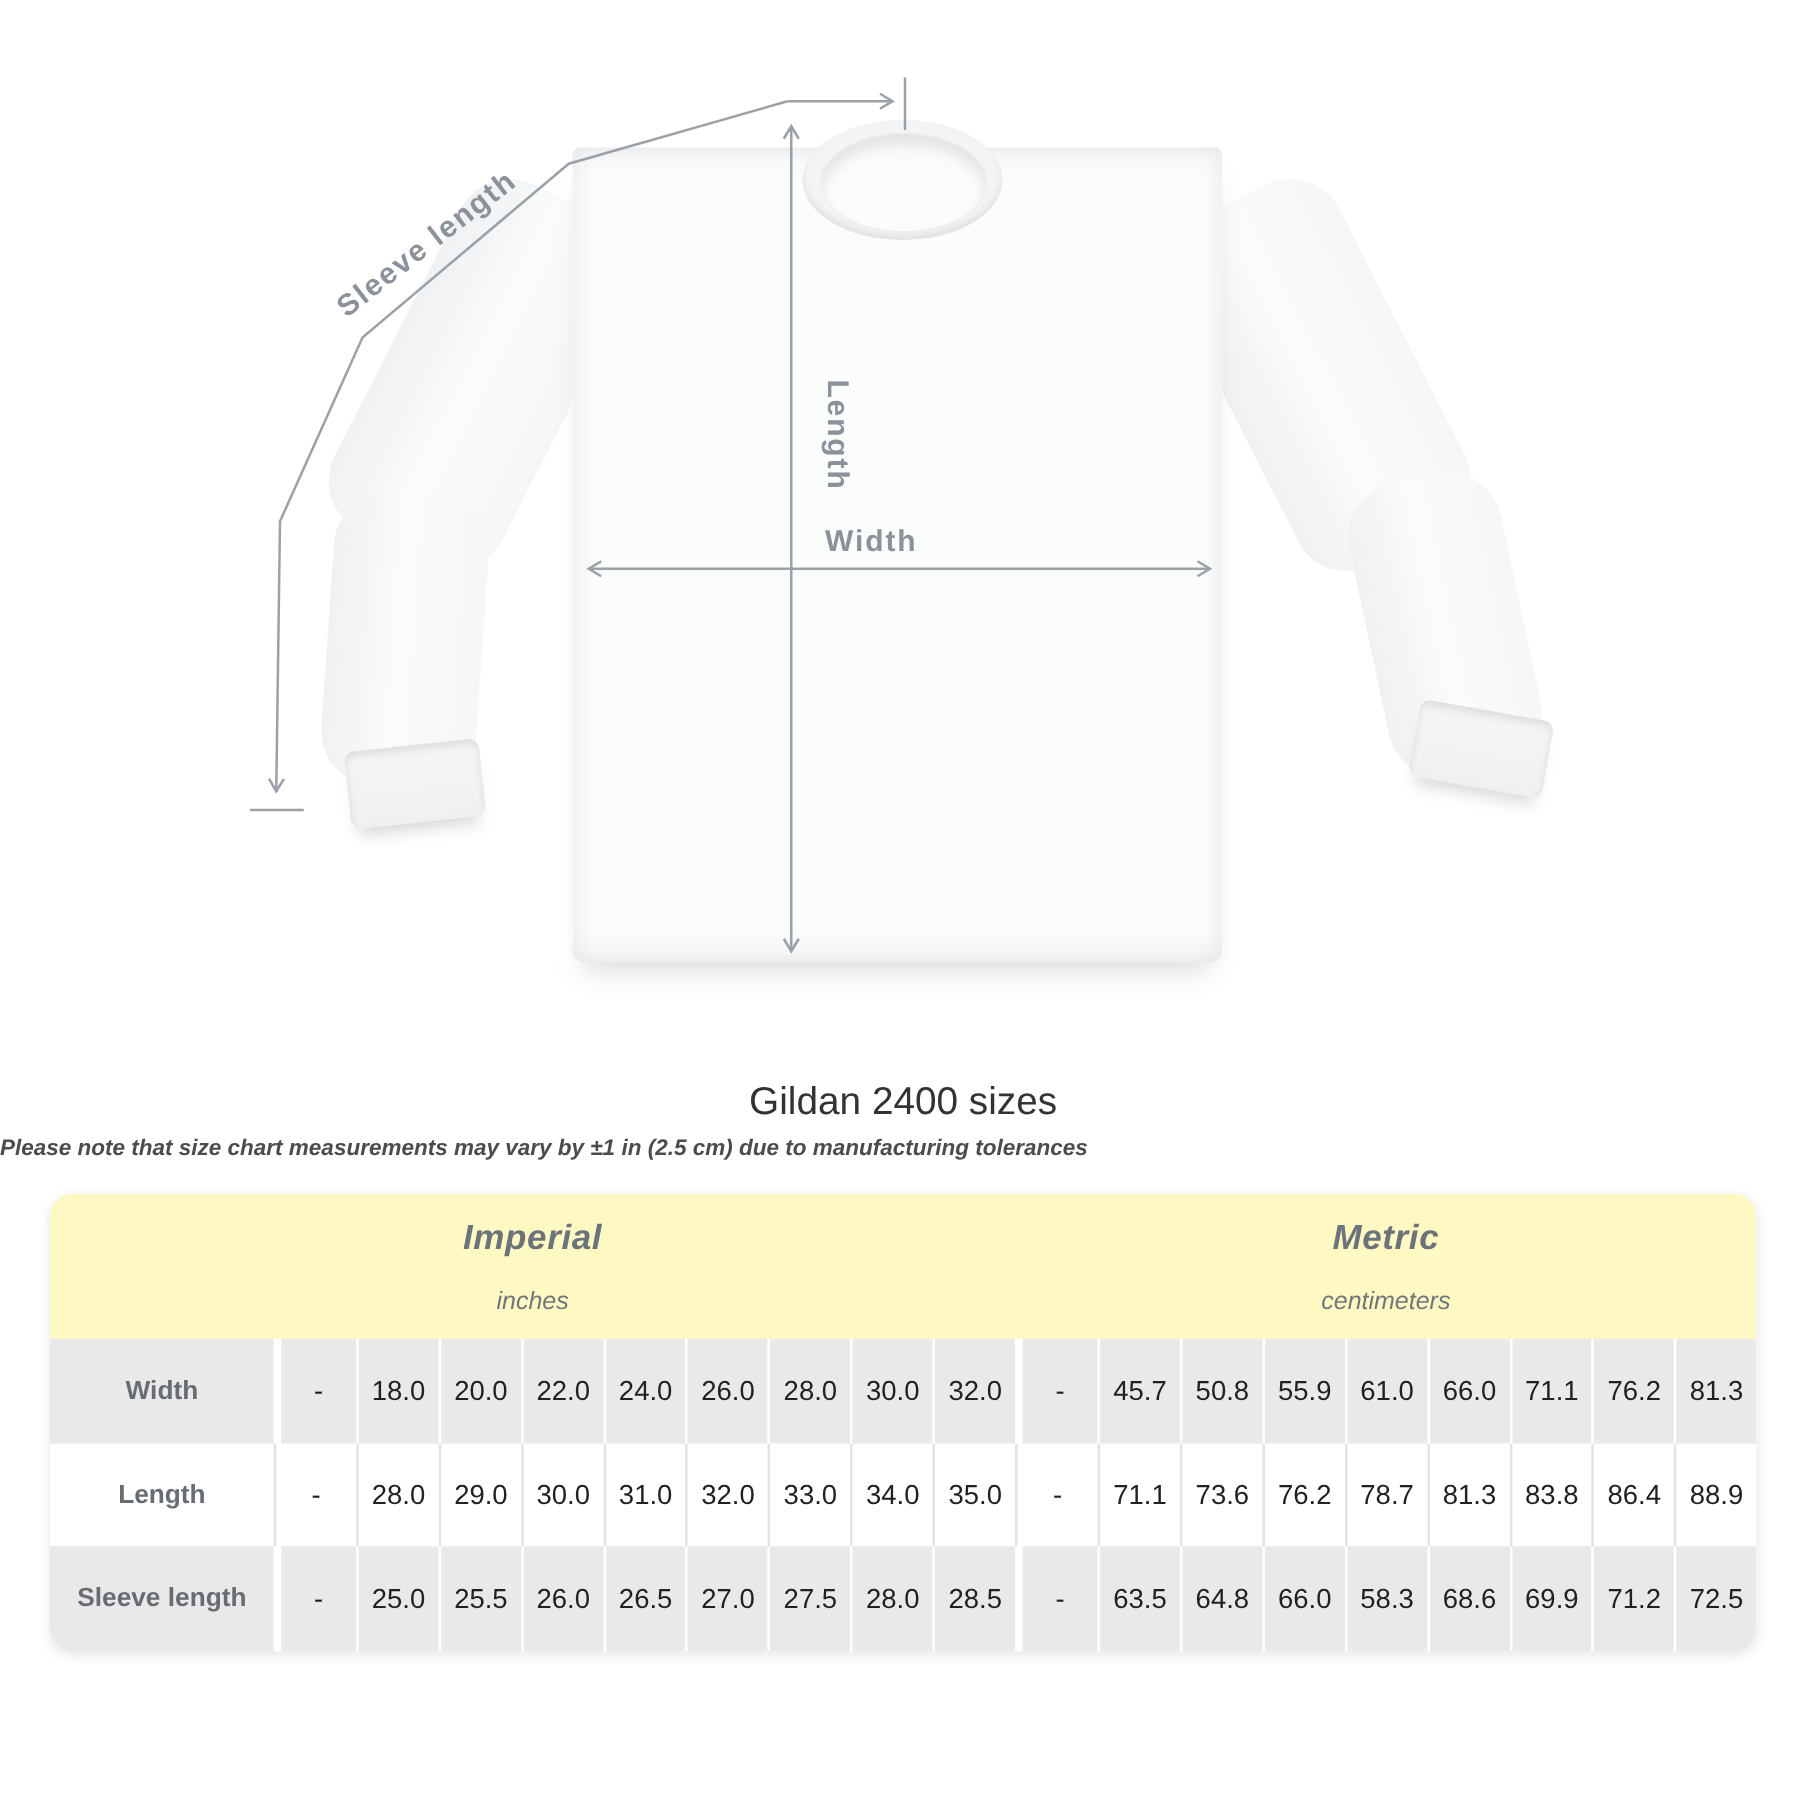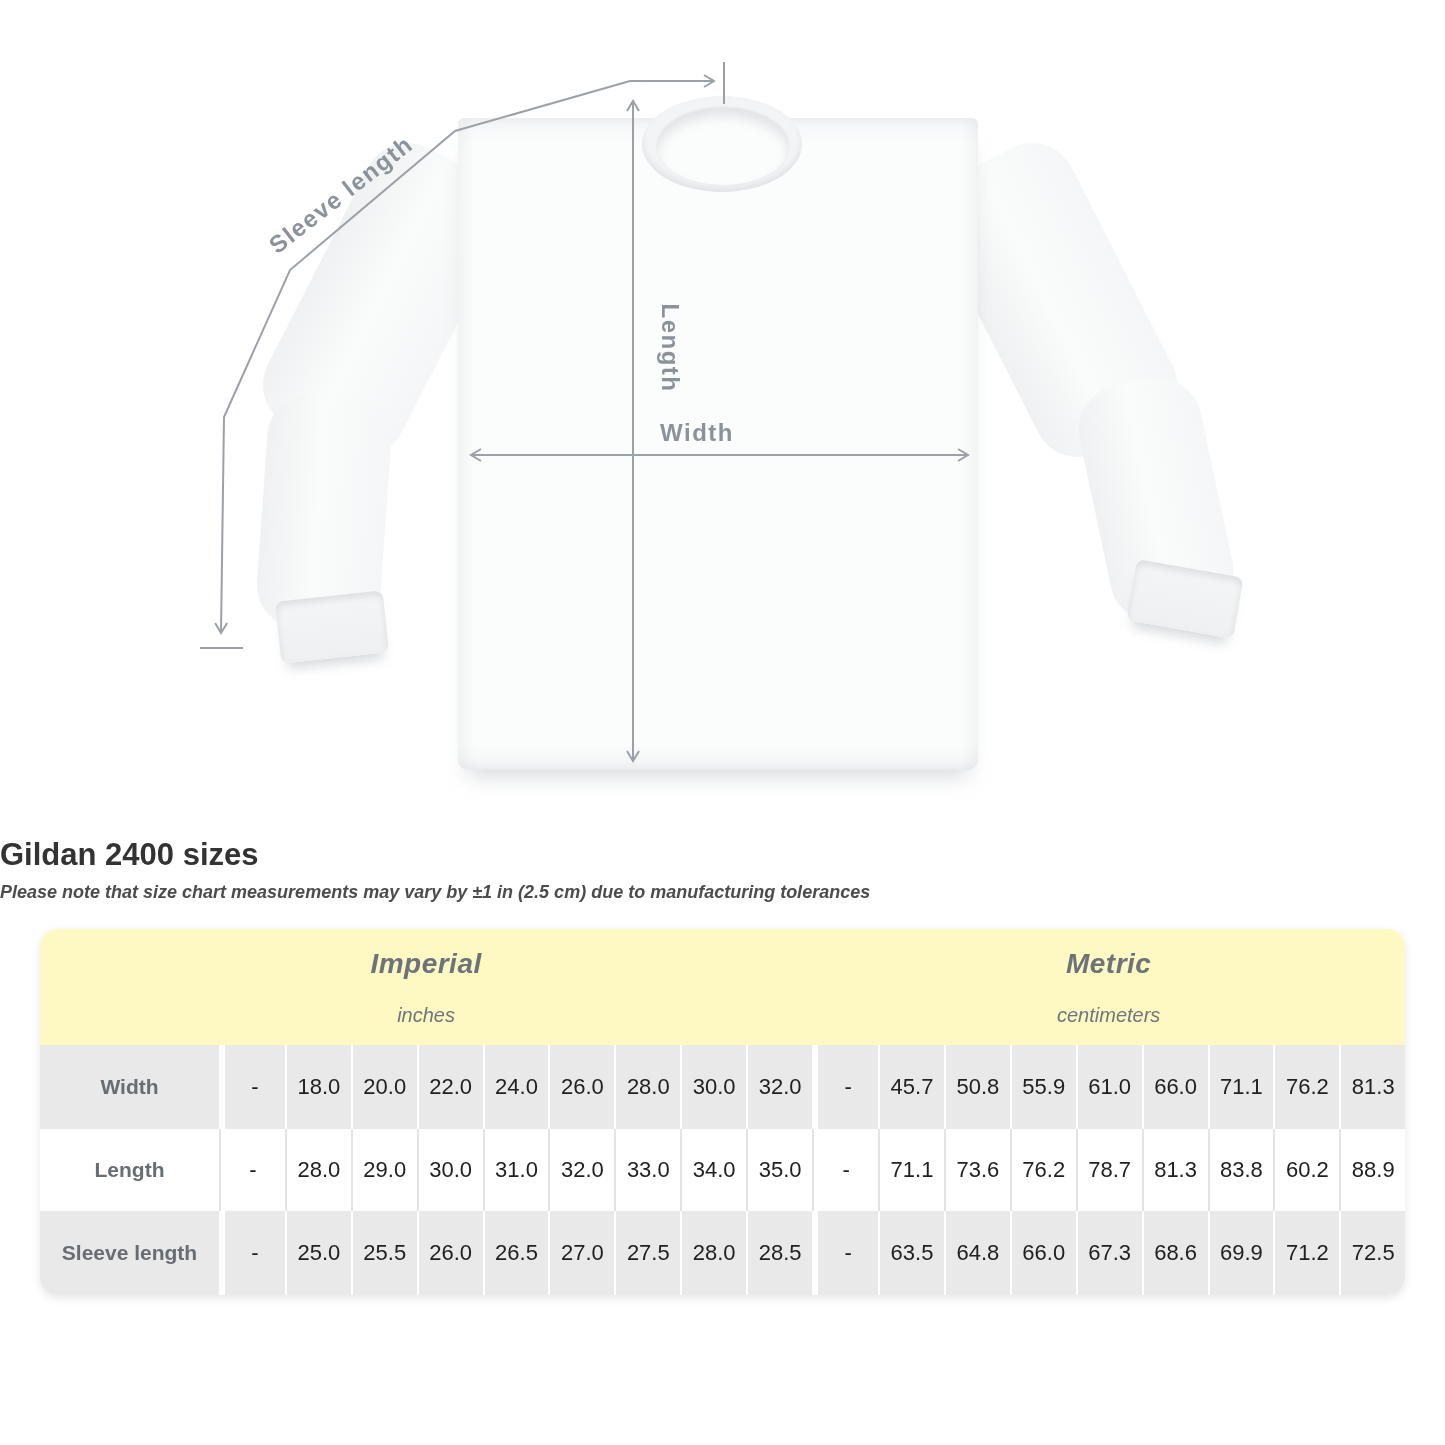--- a/index.html
+++ b/index.html
@@ -24,22 +24,22 @@
                  0 16px 20px -10px rgba(140,150,158,.35);}
   .collar-outer{left:642px;top:96px;width:160px;height:96px;border-radius:50%;background:#f3f4f6;z-index:4;
       box-shadow:inset 0 -4px 6px rgba(150,158,166,.20);}
   .collar-inner{left:656px;top:106px;width:132px;height:78px;border-radius:50%;background:#fbfcfc;z-index:5;
       border:1px solid #ebedee;box-shadow:inset 0 9px 11px rgba(150,158,166,.25);}
   svg.overlay{left:0;top:0;z-index:10;}
   svg.overlay text{font-family:"Liberation Sans",sans-serif;font-weight:bold;font-size:24px;
       fill:#8b9299;letter-spacing:1.5px;}
 
   
-  .chart-title{margin:18px 0 10px;font-size:31px;line-height:34px;
-      font-weight:bold;color:#333;}
+  .chart-title{margin:44px 0 10px;text-align:center;font-size:31px;line-height:34px;
+      font-weight:normal;color:#333;}
   .chart-note{margin:0 0 26px;font-style:italic;font-size:18px;color:#4c4c4c;font-weight:bold;}
 
   
   .table-wrap{width:1365px;margin:0 auto;border-radius:18px;overflow:hidden;
       box-shadow:0 3px 10px rgba(0,0,0,.10);}
   table.size-table{border-collapse:separate;border-spacing:0;table-layout:fixed;width:1365px;}
   col.c-label{width:179px;} col.c-val{width:65.9px;}
   td{text-align:center;vertical-align:middle;padding:0;}
   tr.units-row td{height:116px;background:#fef9c3;}
   .unit-name{font-style:italic;font-weight:bold;font-size:28px;color:#6d737a;letter-spacing:.5px;}
@@ -141,39 +141,39 @@
           <td class="v">33.0</td>
           <td class="v">34.0</td>
           <td class="v">35.0</td>
           <td class="v sep-group">-</td>
           <td class="v">71.1</td>
           <td class="v">73.6</td>
           <td class="v">76.2</td>
           <td class="v">78.7</td>
           <td class="v">81.3</td>
           <td class="v">83.8</td>
-          <td class="v">60.2</td>
+          <td class="v">86.4</td>
           <td class="v">88.9</td>
         </tr>
       <tr class="data row-gray r-sleeve" id="row-2">
         <td class="lbl">Sleeve length</td>
       <td class="v sep-strong">-</td>
           <td class="v">25.0</td>
           <td class="v">25.5</td>
           <td class="v">26.0</td>
           <td class="v">26.5</td>
           <td class="v">27.0</td>
           <td class="v">27.5</td>
           <td class="v">28.0</td>
           <td class="v">28.5</td>
           <td class="v sep-group">-</td>
           <td class="v">63.5</td>
           <td class="v">64.8</td>
           <td class="v">66.0</td>
-          <td class="v">67.3</td>
+          <td class="v">58.3</td>
           <td class="v">68.6</td>
           <td class="v">69.9</td>
           <td class="v">71.2</td>
           <td class="v">72.5</td>
         </tr>
     </tbody>
   </table>
 </div>
 
 </body></html>

